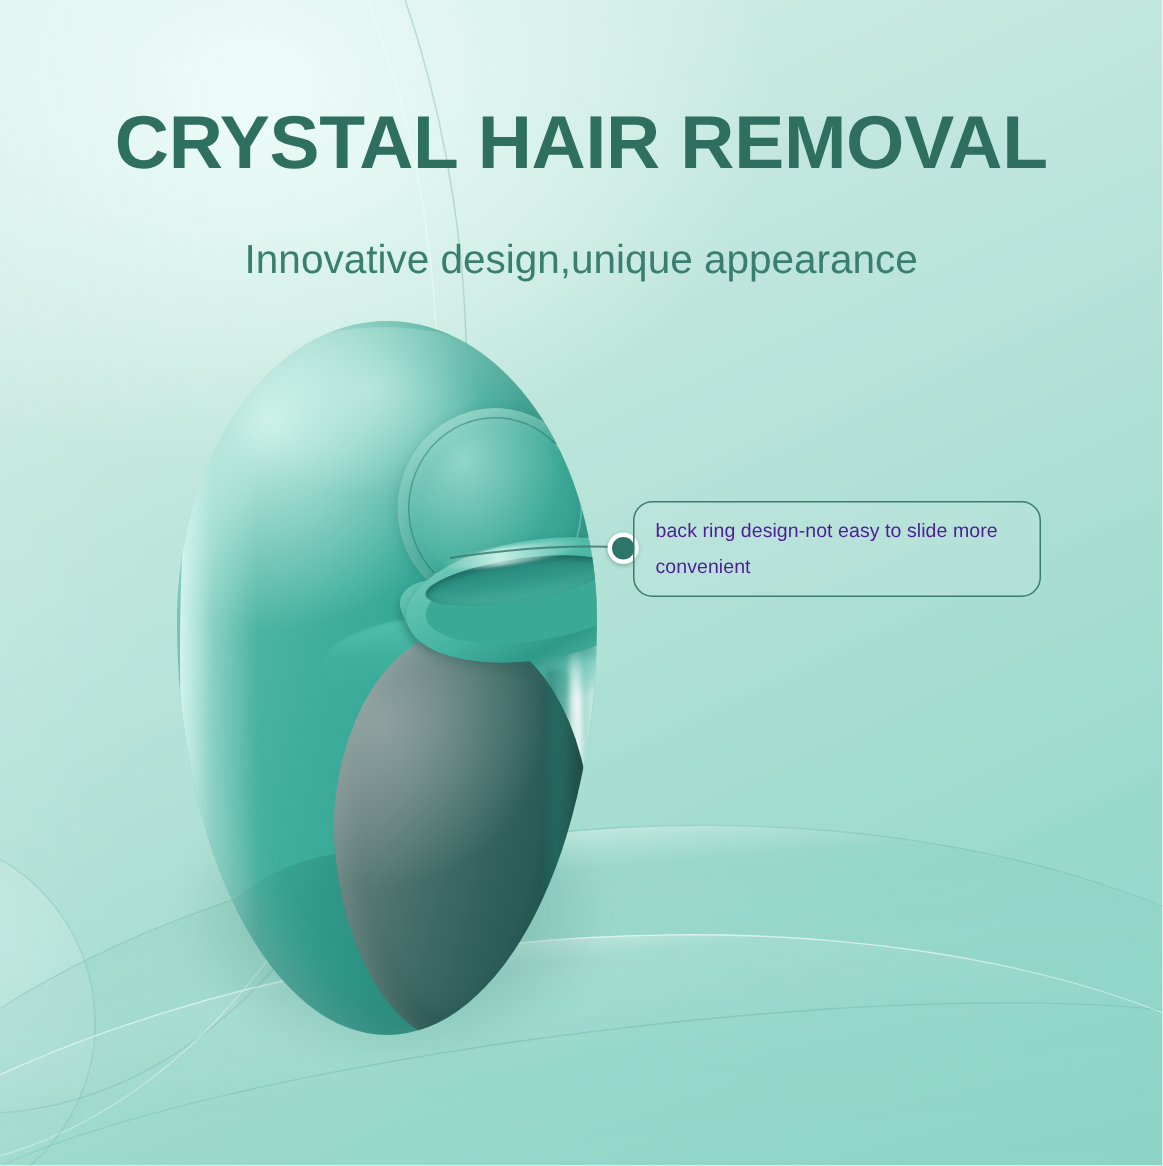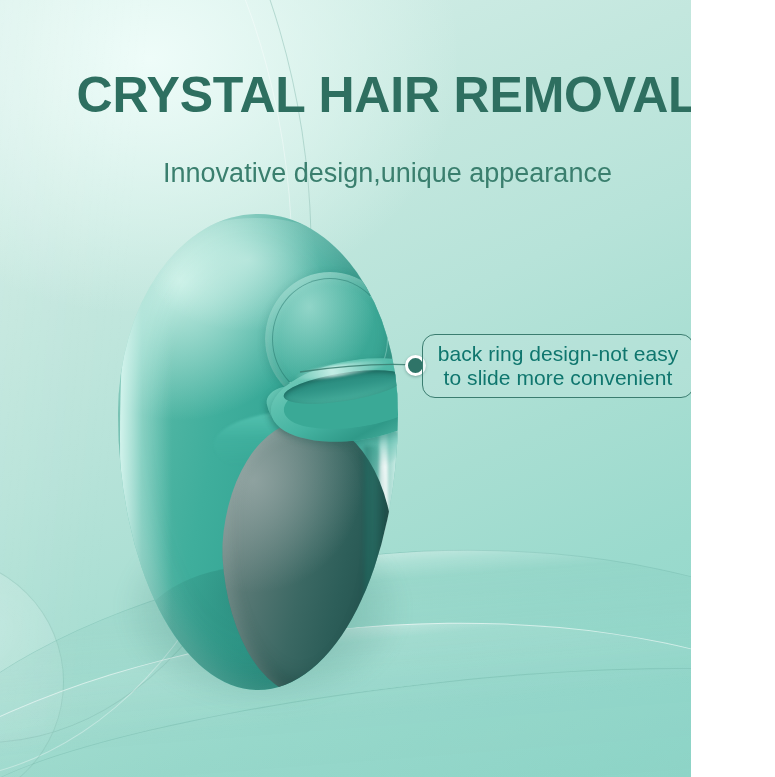--- a/index.html
+++ b/index.html
@@ -2,21 +2,21 @@
 <html><head>
 <meta charset="utf-8">
 <style>
   html, body {
     margin: 0;
     padding: 0;
     background: #ffffff;
   }
   #stage {
     position: relative;
-    width: 691px;
+    width: 775px;
     height: 777px;
     overflow: hidden;
     font-family: "Liberation Sans", sans-serif;
   }
 
   
   .bg-base {
     position: absolute;
     inset: 0;
     background: linear-gradient(155deg,
@@ -418,25 +418,24 @@
     height: 64px;
     box-sizing: border-box;
     border: 1.6px solid #3b7d70;
     border-radius: 13px;
     background: rgba(198,233,225,0.34);
     display: flex;
     align-items: center;
     padding: 0 14px;
   }
   .callout-text {
-    font-size: 21px;
+    font-size: 13px;
     line-height: 24px;
-    color: #0f766e;
+    color: #4c1d95;
     letter-spacing: 0.05px;
-    text-align: center;
   }
 </style>
 </head>
 <body>
 
 <div id="stage">
 
   <div class="bg-base"></div>
   <div class="bg-glow"></div>
   <div class="arc-topleft"></div>

